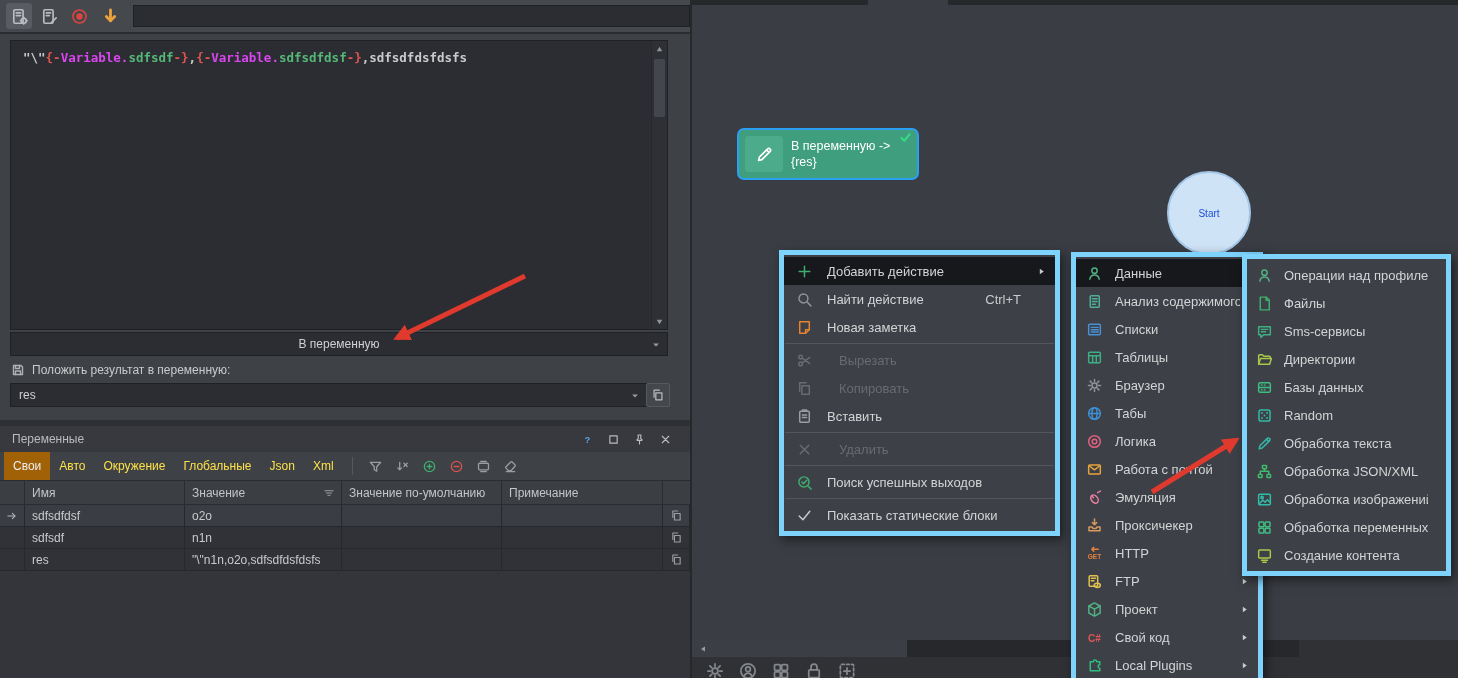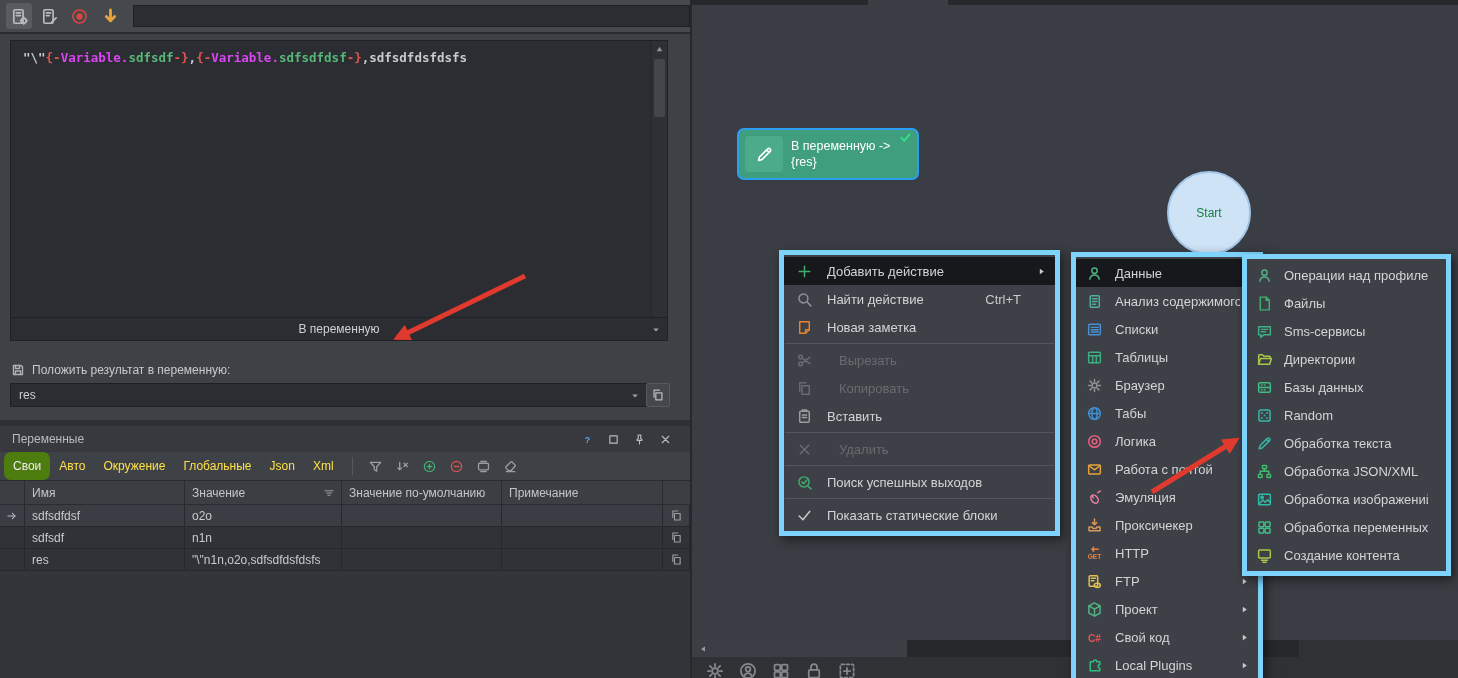--- a/index.html
+++ b/index.html
@@ -19,39 +19,39 @@
 
   #editor{position:absolute;left:10px;top:40px;width:656px;height:288px;background:#2b2d32;border:1px solid #1f2125;}
   #code-line{padding:9px 12px;font-family:"DejaVu Sans Mono",monospace;font-size:12.5px;font-weight:bold;white-space:pre;}
   .seg-plain{color:#c9cacb}.seg-brace{color:#e0564f}.seg-namespace{color:#d946ef}.seg-variable{color:#55b877}
   #ed-scroll{position:absolute;right:0;top:0;bottom:0;width:15px;background:#2e3035;border-left:1px solid #26282c}
   .ed-arrow{position:absolute;left:0;width:15px;height:14px;display:flex;align-items:center;justify-content:center;color:#8f9296}
   .ed-arrow svg{width:9px;height:9px}
   #ed-thumb{position:absolute;left:2px;top:18px;width:11px;height:58px;background:#43464c;border-radius:2px}
 
   .select-box{position:absolute;background:#2b2d32;border:1px solid #1f2125;height:22px;display:flex;align-items:center;font-size:12px;color:#cfd0d2;}
-  #mode-select{left:10px;top:317px;width:656px;justify-content:center;}
+  #mode-select{left:10px;top:332px;width:656px;justify-content:center;}
   #res-select{left:10px;top:383px;width:627px;padding-left:8px;}
   .caret{position:absolute;right:6px;top:7px;color:#9a9da1}
   .caret svg{width:10px;height:10px}
   #result-row{position:absolute;left:10px;top:361px;height:17px;display:flex;align-items:center;gap:6px;font-size:12px;color:#c9cacb}
   #result-row .ic{color:#b0b2b5}
   #copy-btn{position:absolute;left:646px;top:383px;width:22px;height:22px;background:#44474c;border:1px solid #56595e;display:flex;align-items:center;justify-content:center;color:#b9bcc0;border-radius:2px}
   #copy-btn svg{width:14px;height:14px}
 
   
   #vars{position:absolute;left:0;top:420px;width:690px;height:258px;background:#33353a;border-top:6px solid #2e3034;}
   #vp-title{height:26px;background:#37393e;display:flex;align-items:center;padding:0 12px;font-size:12px;color:#b9babd;}
   #vp-title .spacer{flex:1}
   .vp-ctl{width:26px;height:22px;display:flex;align-items:center;justify-content:center;color:#b9bcc0}
   .vp-ctl svg{width:13px;height:13px}
   .vp-ctl.help{color:#58a6e8}
   #vp-tabs{height:28px;background:#3e4146;display:flex;align-items:stretch;padding-left:4px;font-size:12px;}
   .tab{padding:0 9px;display:flex;align-items:center;color:#fde047;}
-  .tab.active{background:#4d7c0f;color:#ededee;border-radius:7px;}
+  .tab.active{background:#a16207;color:#ededee;}
   .vt-sep{width:1px;background:#55585c;margin:5px 9px;}
   .vt-btn{width:27px;display:flex;align-items:center;justify-content:center;color:#9a9da1}
   .vt-btn svg{width:15px;height:15px}
   .vt-btn.green{color:#3fae6e}.vt-btn.red{color:#d9534f}
   #vp-header{height:23px;background:#3b3e43;border-top:1px solid #2a2c30;border-bottom:1px solid #2a2c30;display:grid;grid-template-columns:25px 160px 157px 160px 161px 27px;font-size:12px;color:#c4c5c7;}
   .vh-cell{border-right:1px solid #2a2c30;display:flex;align-items:center;padding-left:7px;}
   .vh-cell .sort{margin-left:auto;margin-right:6px;color:#9a9da1}
   .vh-cell .sort svg{width:12px;height:12px}
   .vrow{height:21px;display:grid;grid-template-columns:25px 160px 157px 160px 161px 27px;background:#303237;border-bottom:1px solid #26282c;font-size:12px;color:#c9cacb;}
   .vrow.current{background:#3a3d44;}
@@ -65,21 +65,21 @@
   #canvas{position:absolute;left:690px;top:0;width:768px;height:678px;background:#3a3d43;border-left:2px solid #26282c;}
   #top-scroll{position:absolute;left:0;top:0;right:0;height:5px;background:#26282c;}
   #top-thumb{position:absolute;left:176px;top:0;width:80px;height:5px;background:#3a3d43;}
   #block{position:absolute;left:45px;top:128px;width:178px;height:48px;background:#3f9e7e;border:2px solid #2b9ff2;border-radius:7px;display:flex;align-items:center;}
   #block-icon{width:38px;height:36px;margin:0 8px 0 6px;background:#4cab8b;border-radius:4px;display:flex;align-items:center;justify-content:center;color:#fff;}
   #block-icon svg{width:19px;height:19px}
   #block-text{color:#fff;font-size:12.5px;line-height:1.3;}
   #block-check{position:absolute;right:5px;top:1px;color:#35d984;}
   #block-check svg{width:13px;height:13px}
   #block-check svg *{stroke-width:2.6px}
-  #start{position:absolute;left:475px;top:171px;width:80px;height:80px;border-radius:50%;background:#cfe3f6;border:2px solid #a3c6e8;display:flex;align-items:center;justify-content:center;color:#15803d;font-size:12px;}
+  #start{position:absolute;left:475px;top:171px;width:80px;height:80px;border-radius:50%;background:#cfe3f6;border:2px solid #a3c6e8;display:flex;align-items:center;justify-content:center;color:#1d4ed8;font-size:10px;}
 
   .menu{position:absolute;background:#3d4046;border:5px solid #7dd3fc;box-shadow:3px 4px 10px rgba(0,0,0,.5);padding:2px 0;}
   #context-menu{left:87px;top:250px;width:271px;z-index:30;}
   #category-menu{left:379px;top:252px;width:182px;z-index:31;}
   #data-menu{left:550px;top:254px;width:199px;z-index:32;}
   .menu-item{height:28px;display:flex;align-items:center;color:#d3d4d6;font-size:13px;}
   .menu-item.hl{background:#17181c;}
   .menu-item.disabled{color:#686b70;gap:12px;}
   .menu-item.disabled .mi-icon{color:#686b70 !important;}
   .mi-icon{width:40px;display:flex;align-items:center;justify-content:center;flex:none;}

